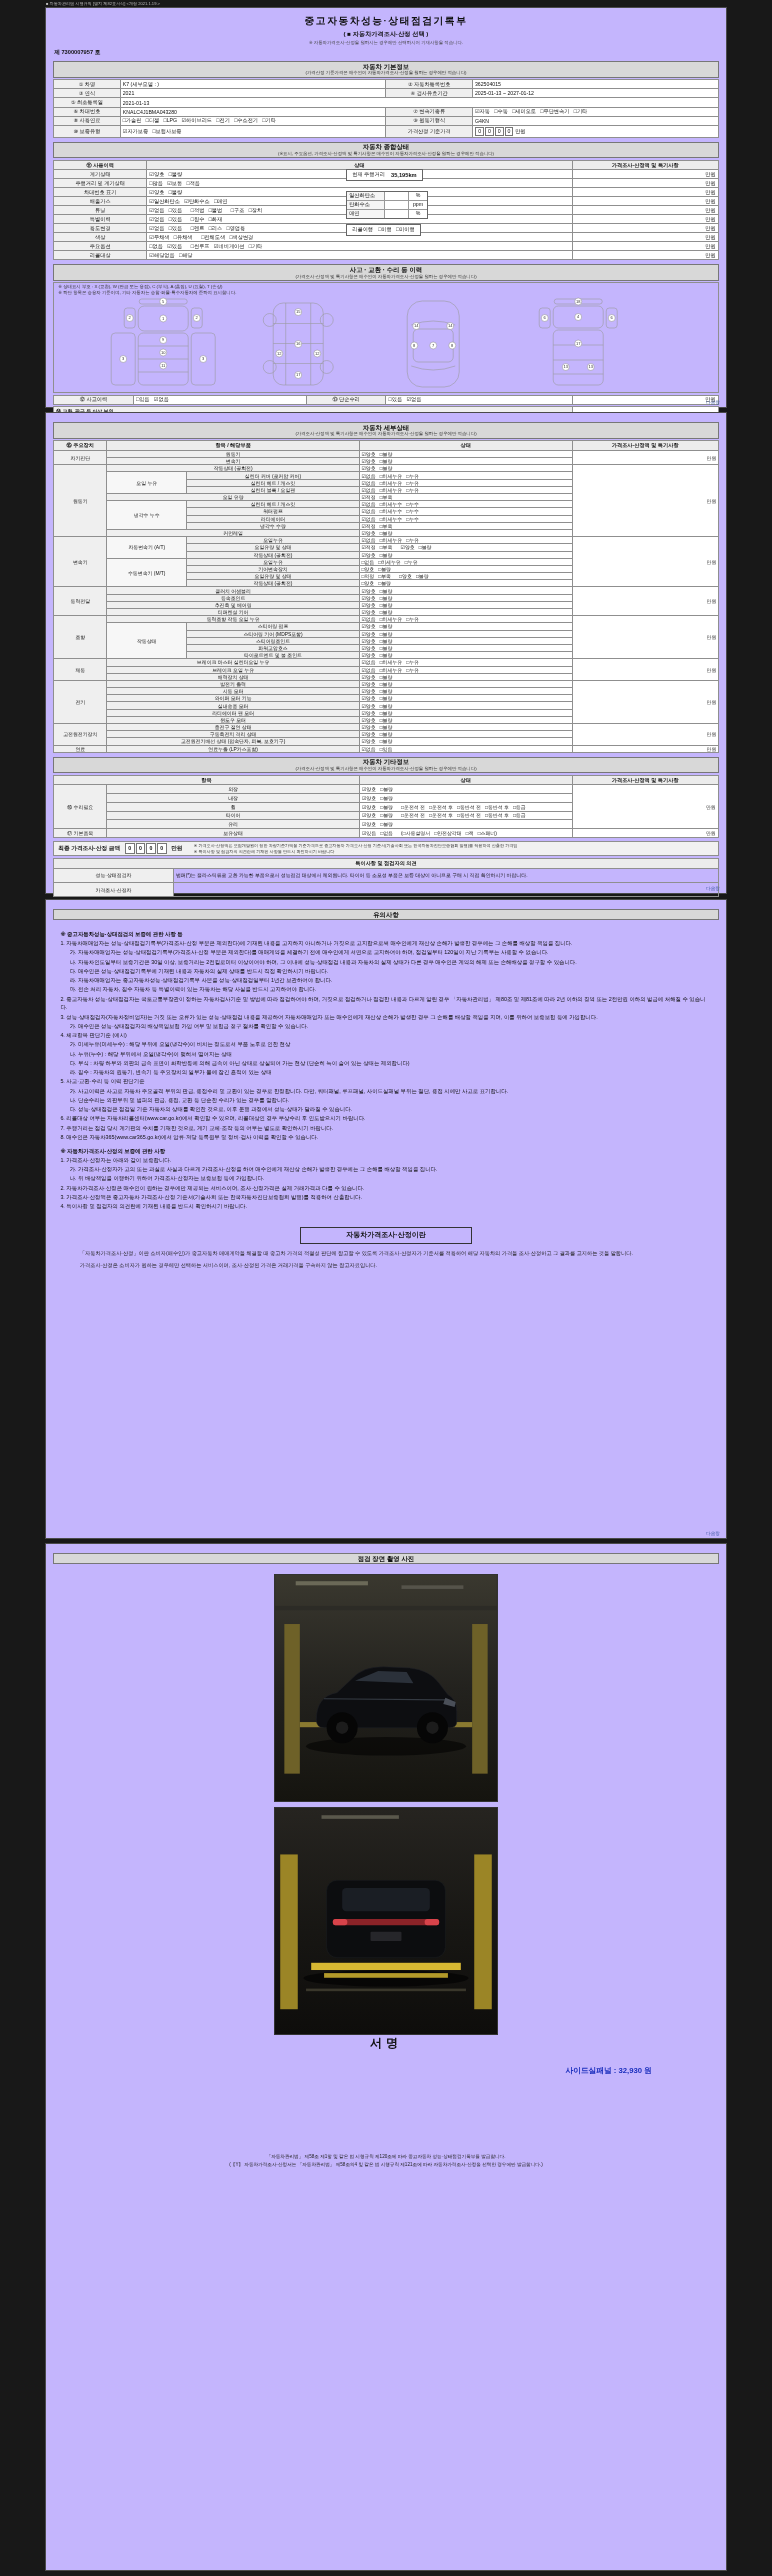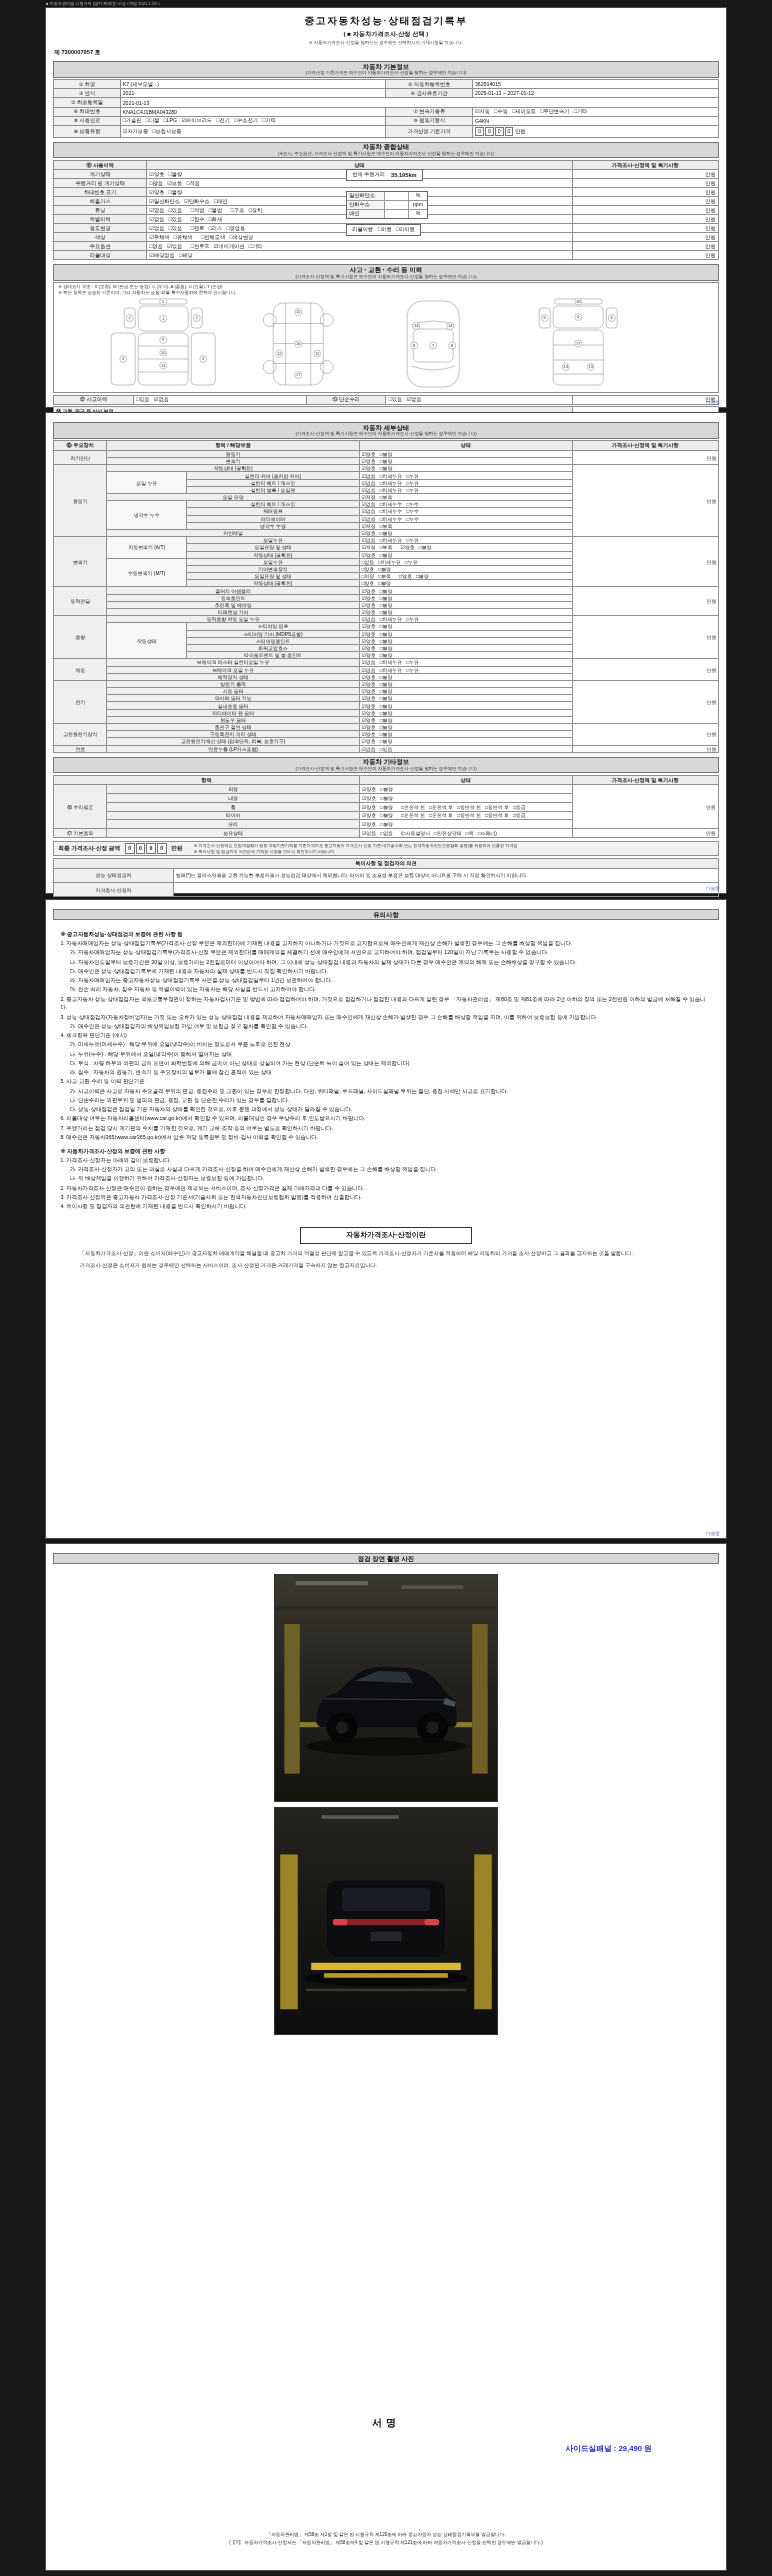--- a/index.html
+++ b/index.html
@@ -1,19 +1,19 @@
 <!DOCTYPE html>
 <html style="font-size:8.2px"><head>
 <meta charset="utf-8">
 <style>
   html,body{margin:0;padding:0;background:#181818;}
   .canvas{position:relative;width:773px;height:2576px;background:#181818;
     font-family:"Liberation Sans","DejaVu Sans",sans-serif;color:#111;overflow:hidden;}
   .topstrip{position:absolute;top:0.5px;left:46px;font-size:4.1px;color:#b9b9b9;}
-  .page{position:absolute;left:45px;width:682px;background:#ffffff;border:0.5px solid #4a4a4a;
+  .page{position:absolute;left:45px;width:682px;background:#c4b5fd;border:0.5px solid #4a4a4a;
     box-sizing:border-box;padding:5.2px 7.2px;}
   #p1{top:7.2px;height:401px;}
   #p2{top:412px;height:482px;}
   #p3{top:899px;height:640px;}
   #p4{top:1543px;height:1028px;}
 
   .doc-title{text-align:center;font-size:9.8px;font-weight:bold;letter-spacing:1.5px;margin-top:2.1px;}
   .doc-sub{text-align:center;font-size:6.2px;font-weight:bold;margin-top:1.5px;}
   .doc-note{text-align:center;font-size:4.4px;color:#444;margin-top:1px;}
   .doc-number{font-size:5.7px;font-weight:bold;margin:4.1px 0 0 1px;}
@@ -66,21 +66,21 @@
   .notes-body{padding:4.1px 7.2px;font-size:5.4px;line-height:1.62;}
   .nl{margin:0.5px 0;}
   .nb{font-weight:bold;margin-top:5.2px;}
   .ind1{padding-left:9.3px;}
   .price-info-box{width:170px;margin:11.3px auto 5.2px auto;border:1px solid #333;text-align:center;
     font-weight:bold;font-size:7px;padding:2.6px 0;}
   .price-info-text{width:92%;margin:0 auto;font-size:5.2px;line-height:1.6;color:#222;}
 
   .photos{display:flex;flex-direction:column;align-items:center;gap:5.2px;margin-top:9.3px;}
   .photo{width:222px;height:226px;border:0.5px solid #333;background:#111;}
-  .sign-title{text-align:center;font-size:10px;letter-spacing:4.1px;margin-top:381px;font-weight:bold;}
+  .sign-title{text-align:center;font-size:12px;letter-spacing:4.1px;font-weight:bold;}
   .premium{text-align:right;margin:14.4px 67px 0 0;color:#1b2fbd;font-weight:bold;font-size:7.7px;}
   .footer-lines{margin-top:77px;text-align:center;font-size:4.6px;color:#222;line-height:1.7;}
 </style>
 </head>
 <body>
 
 <div class="canvas">
   <div class="topstrip">■ 자동차관리법 시행규칙 [별지 제82호서식] &lt;개정 2021.1.19.&gt;</div>
 
   <div class="page" id="p1">
@@ -794,21 +794,21 @@
           <rect x="185" y="240" width="60" height="18" rx="2" fill="#26262a"></rect>
           <rect x="70" y="300" width="290" height="14" fill="#d7b832"></rect>
           <rect x="95" y="320" width="240" height="9" fill="#b39a2a"></rect>
           <rect x="60" y="350" width="310" height="5" fill="#3a372b"></rect>
         </svg>
       </div>
     </div>
     <div class="sign-title">서명</div>
     <div class="premium">
       <span>사이드실패널 :</span>
-      <span>29,490 원</span>
+      <span>32,930 원</span>
     </div>
     <div class="footer-lines">
       <div>「자동차관리법」 제58조 제1항 및 같은 법 시행규칙 제120조에 따라 중고자동차 성능·상태점검기록부를 발급합니다.</div>
       <div>(【Y】 자동차가격조사·산정서는 「자동차관리법」 제58조의4 및 같은 법 시행규칙 제121조에 따라 자동차가격조사·산정을 선택한 경우에만 발급합니다.)</div>
     </div>
   </div>
 </div>
 
 
 </body></html>

